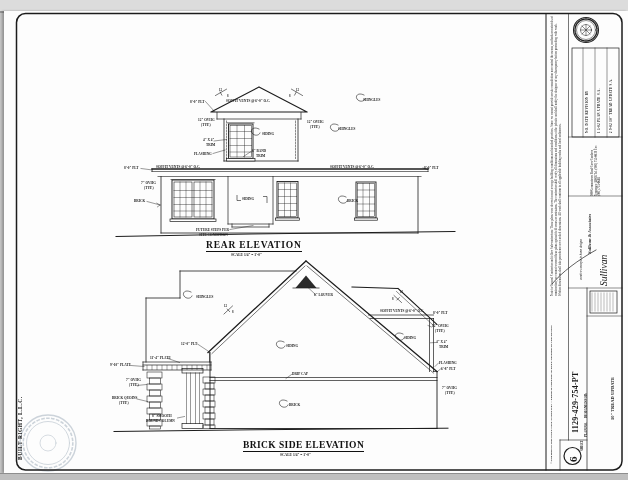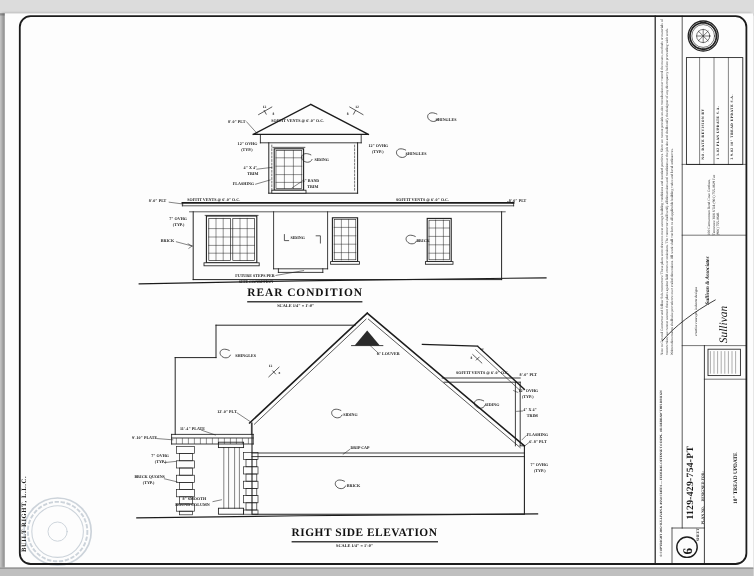--- a/index.html
+++ b/index.html
@@ -165,22 +165,22 @@
     <path d="M114,431.5 L250,429.8 L448,428.2" stroke-width="1"></path>
     <path d="M316,295 L308.5,288 M197.5,344 L208,351 M168,358.5 L179.5,362.5 M131,365.5 L144,366.5 M137,385.5 L146.5,384.5 M137,399 L147.5,401.5 M177.5,418 L184.5,416.5 M291.5,374.5 L286,378.5 M435.5,342.5 L430.5,342.8 M438.5,363 L435,366.5 M440.5,369 L437.8,371.2 M431.5,327 L428,325.5" stroke-width="0.45"></path>
     <path d="M224,314 L232.5,306 M227.3,309.1 L229.6,311.6 M394,295.5 L401.5,302.5 M396.9,300 L399.3,297.6" stroke-width="0.6"></path>
     <use href="#sqg" transform="translate(182,291)"></use>
     <use href="#sqg" transform="translate(275,341)"></use>
     <use href="#sqg" transform="translate(278,400)"></use>
     <use href="#sqg" transform="translate(394,333)"></use>
   </g>
 </svg>
 
-<div class="title" id="rear-title">REAR CONDITION</div>
-<div class="title" id="side-title">RIGHT SIDE ELEVATION</div>
+<div class="title" id="rear-title">REAR ELEVATION</div>
+<div class="title" id="side-title">BRICK SIDE ELEVATION</div>
 
 <div class="vt" id="builder-stamp">BUILT RIGHT, L.L.C.</div>
 
 <div class="vt" id="tb-note">Note to General Contractor and fellow Sub-contractors: These plans were drawn to meet average building conditions and standard practices. Since we cannot provide on-site consultation nor control the means, methods or materials of construction, we cannot warrant these plans against field errors or omissions. The contractor shall verify all dimensions and conditions at the job site and shall notify the designer of any discrepancy before proceeding with work. Written dimensions shall take precedence over scaled dimensions. All work shall conform to all applicable building codes and local ordinances.</div>
 <div class="vt" id="tb-copyright">© COPYRIGHT 2002 SULLIVAN &amp; ASSOCIATES — FEDERAL OFFENSE TO DUPL. OR REDRAW THIS DESIGN</div>
 <div class="vt" id="tb-rev0">NO.  DATE   REVISION   BY</div>
 <div class="vt" id="tb-rev1">1   3-02   PLAN UPDATE   S.A.</div>
 <div class="vt" id="tb-rev2">2   9-02   10" TREAD UPDATE   S.A.</div>
 <div class="vt" id="tb-contact">100 Germantown Bend Cove   Cordova, Tennessee 38018   Tel. (901) 755-0619   Fax (901) 755-0648</div>
 <div class="vt" id="tb-tagline">creative concepts in home designs</div>

